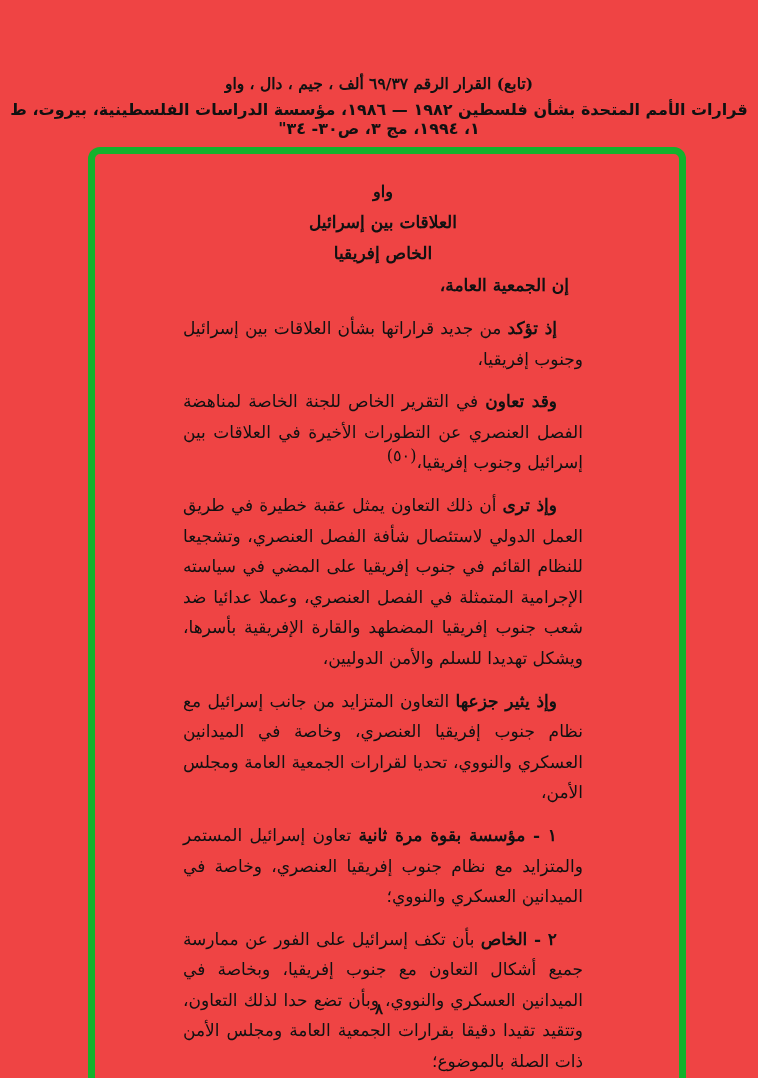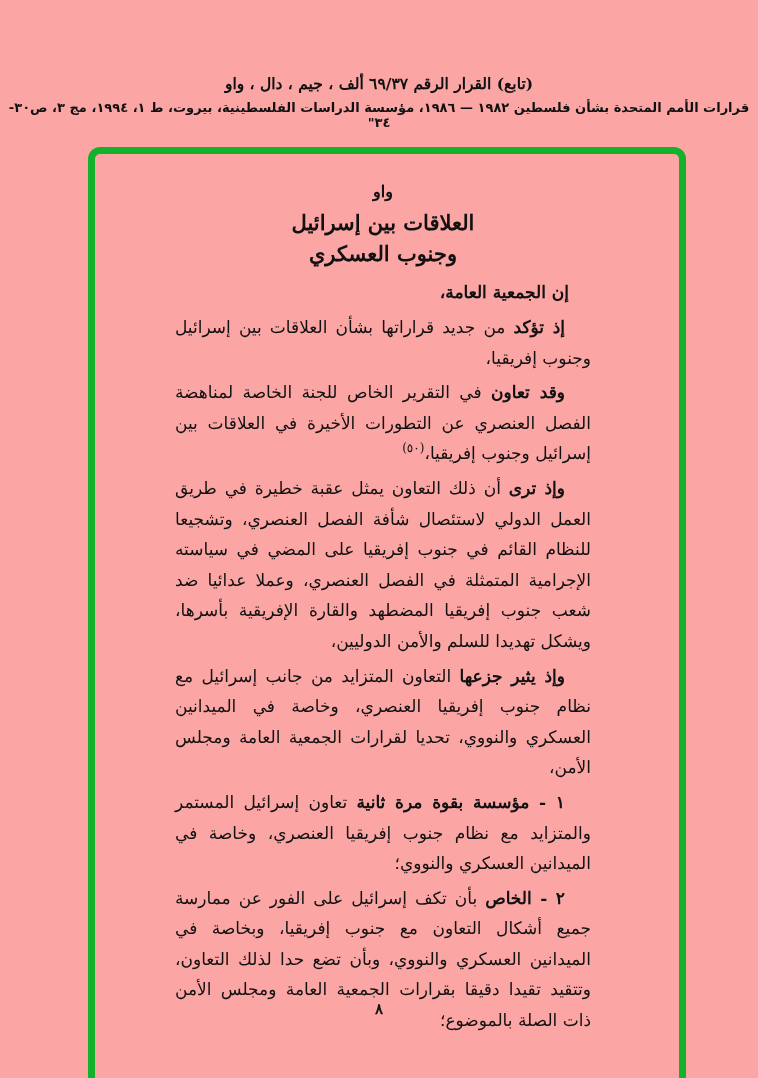--- a/index.html
+++ b/index.html
@@ -4,42 +4,42 @@
 <style>
   html, body {
     margin: 0;
     padding: 0;
     background: #ffffff;
   }
   .page {
     position: relative;
     width: 758px;
     height: 1078px;
-    background: #fca5a5;
+    background: #ef4444;
     font-family: "DejaVu Serif", serif;
     color: #111;
     overflow: hidden;
   }
   .header {
     position: absolute;
     top: 74px;
     left: 0;
     width: 758px;
     text-align: center;
     direction: rtl;
   }
   .title {
     font-size: 15.5px;
     font-weight: bold;
     font-family: "DejaVu Serif", serif;
     letter-spacing: 0.2px;
   }
   .citation {
     margin-top: 7px;
-    font-size: 13px;
+    font-size: 16px;
     font-weight: bold;
     font-family: "DejaVu Sans", sans-serif;
     letter-spacing: 0.1px;
   }
   .frame {
     position: absolute;
     left: 88px;
     top: 147px;
     width: 598px;
     height: 1020px;
@@ -52,42 +52,42 @@
   }
   .section-letter {
     text-align: center;
     font-weight: bold;
     font-size: 16px;
     line-height: 31px;
   }
   .doc-heading {
     text-align: center;
     font-weight: bold;
-    font-size: 21px;
+    font-size: 17px;
     line-height: 31px;
   }
   .opening {
     font-weight: bold;
     font-size: 17px;
     line-height: 31px;
     text-indent: 26px;
-    margin-top: 8px;
+    margin-top: 1px;
   }
   .body-text .para {
     font-size: 17px;
     line-height: 30.6px;
     text-align: justify;
     text-indent: 26px;
-    margin: 4px;
+    margin: 12px;
   }
   .para .lead, .para .num {
     font-weight: bold;
   }
   .fn-ref {
-    font-size: 12px;
+    font-size: 16px;
     vertical-align: super;
     line-height: 0;
   }
   .page-number {
     position: absolute;
     left: 0;
     width: 758px;
     top: 1000px;
     text-align: center;
     font-size: 15px;
@@ -100,21 +100,21 @@
 <div class="page">
 
   <div class="header">
     <div class="title">(تابع) القرار الرقم ٦٩/٣٧ ألف ، جيم ، دال ، واو</div>
     <div class="citation">قرارات الأمم المتحدة بشأن فلسطين ١٩٨٢ — ١٩٨٦، مؤسسة الدراسات الفلسطينية، بيروت، ط ١، ١٩٩٤، مج ٣، ص٣٠- ٣٤"</div>
   </div>
 
   <div class="frame" style="border-color: rgb(20, 178, 44);">
     <div class="section-letter">واو</div>
     <div class="doc-heading">العلاقات بين إسرائيل</div>
-    <div class="doc-heading">وجنوب العسكري</div>
+    <div class="doc-heading">الخاص إفريقيا</div>
     <div class="opening">إن الجمعية العامة،</div>
 
     <div class="body-text">
   <p class="para">
     <span class="lead">إذ تؤكد</span><span class="txt"> من جديد قراراتها بشأن العلاقات بين إسرائيل وجنوب إفريقيا،</span>
   </p>
 
   <p class="para">
     <span class="lead">وقد تعاون</span><span class="txt"> في التقرير الخاص للجنة الخاصة لمناهضة الفصل العنصري عن التطورات الأخيرة في العلاقات بين إسرائيل وجنوب إفريقيا،</span><sup class="fn-ref">(٥٠)</sup>
   </p>

